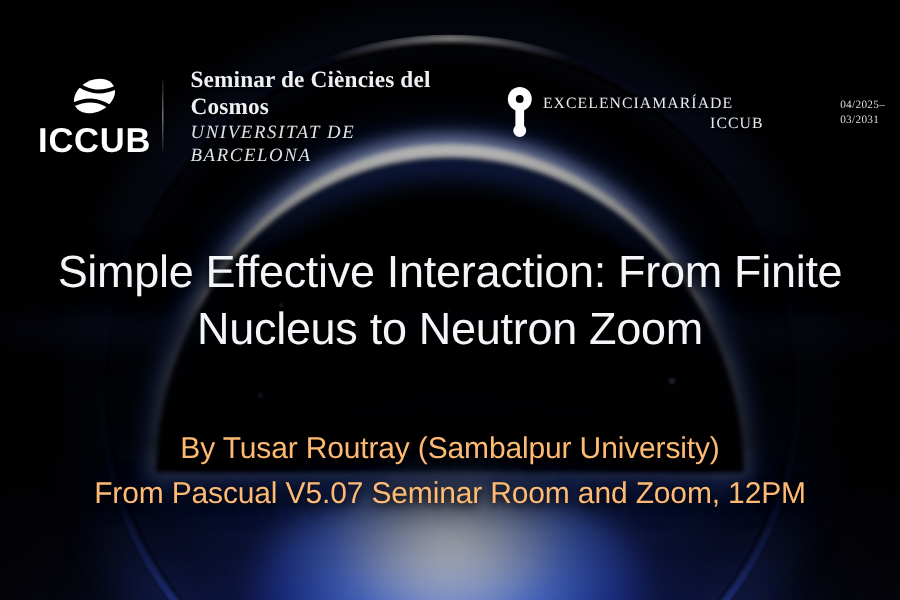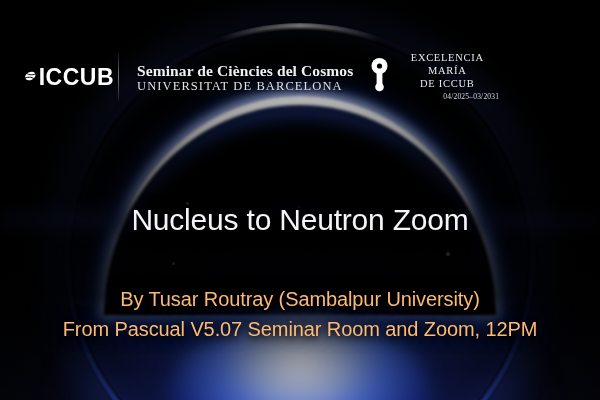--- a/index.html
+++ b/index.html
@@ -196,21 +196,21 @@
     width: 100%;
     height: 66px;
     display: flex;
     align-items: center;
   }
 
   .brand-logo {
     width: 92px;
     margin-left: 22px;
     display: flex;
-    flex-direction: row;
+    flex-direction: column;
     align-items: center;
     justify-content: flex-end;
   }
   .swirl {
     display: block;
     width: 44px;
     height: 30px;
     margin-bottom: 3px;
   }
   .brand-acronym {
@@ -245,40 +245,40 @@
     text-shadow: 0 1px 3px rgba(0,0,0,0.95);
   }
   .inst-univ {
     font-family: "Liberation Serif", serif;
     font-size: 12.5px;
     color: #dfe2e8;
     letter-spacing: 1.1px;
     line-height: 1.2;
     margin-top: 0;
     text-shadow: 0 1px 3px rgba(0,0,0,0.95);
+    font-style: italic;
   }
 
   .maeztu {
     display: flex;
     align-items: center;
     margin-left: 18px;
   }
   .key-icon {
     width: 17px;
     height: 40px;
     flex: none;
     margin-right: 7px;
   }
   .maeztu-text {
     display: flex;
-    flex-direction: column;
+    flex-direction: row;
     font-family: "Liberation Serif", serif;
     color: #e8eaef;
     text-shadow: 0 1px 3px rgba(0,0,0,0.95);
-    align-items: center;
   }
   .maeztu-line {
     font-size: 10.5px;
     letter-spacing: 0.7px;
     line-height: 1.22;
   }
   .maeztu-dates {
     font-size: 7.5px;
     letter-spacing: 0.2px;
     line-height: 1.3;
@@ -387,20 +387,21 @@
           <span class="maeztu-line">EXCELENCIA</span>
           <span class="maeztu-line">MARÍA</span>
           <span class="maeztu-line">DE ICCUB</span>
           <span class="maeztu-dates">04/2025–03/2031</span>
         </div>
       </div>
 
     </div>
 
     <div class="title">
+      <span>Simple Effective Interaction: From Finite</span>
       <br>
       <span>Nucleus to Neutron Zoom</span>
     </div>
 
     <div class="info">
       <span class="info-line">By Tusar Routray (Sambalpur University)</span>
       <span class="info-line">From Pascual V5.07 Seminar Room and Zoom, 12PM</span>
     </div>
 
   </div>

